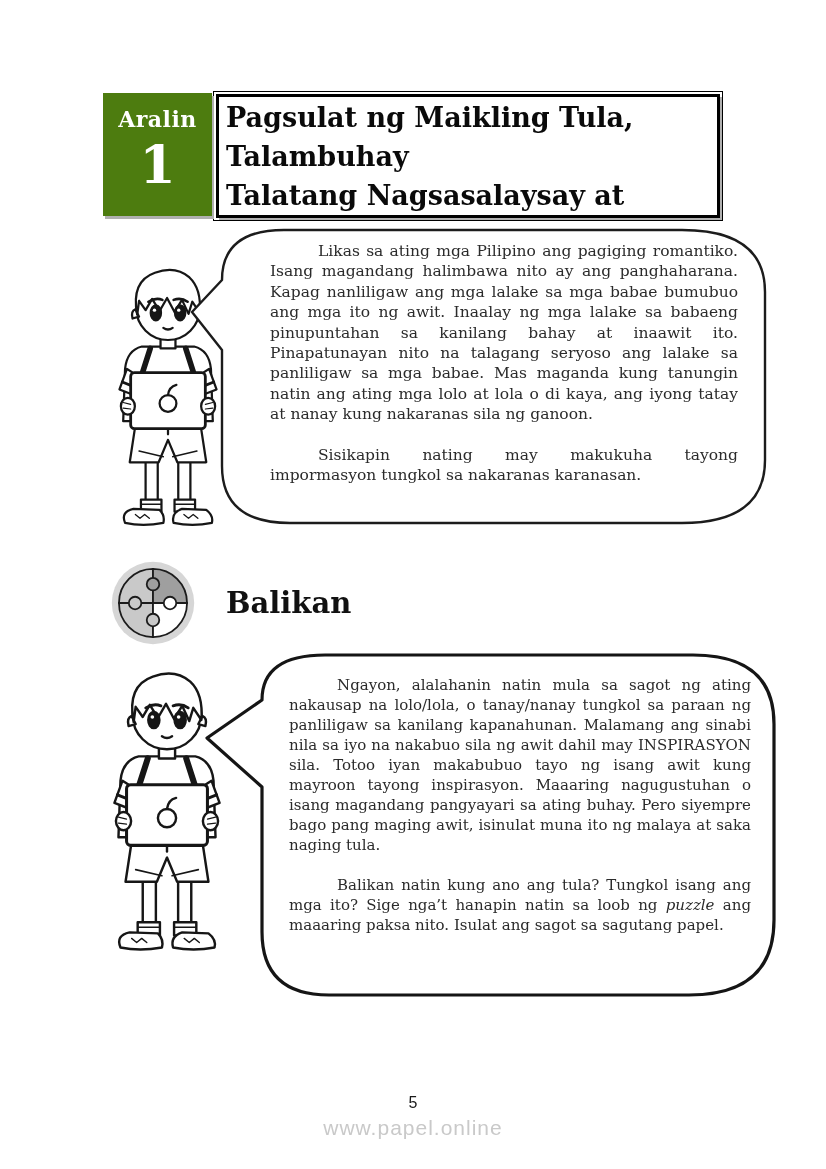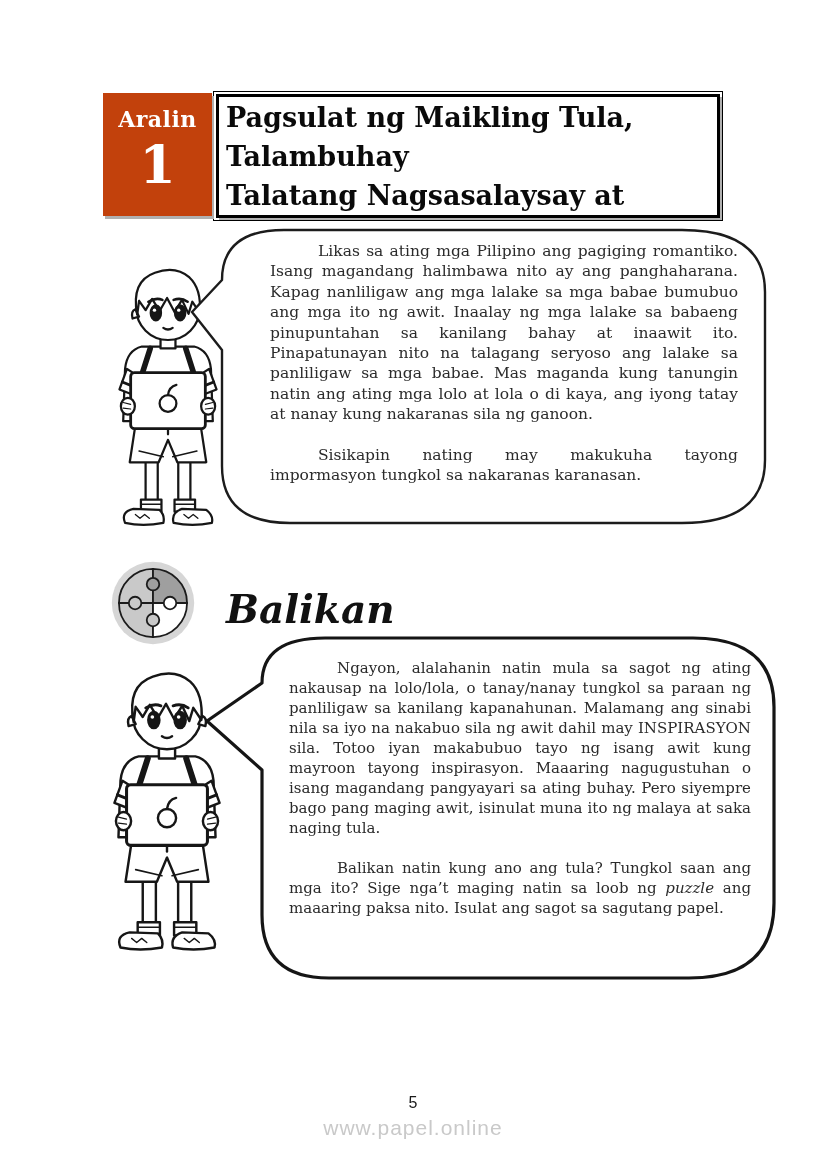--- a/index.html
+++ b/index.html
@@ -13,21 +13,21 @@
     color: #222222;
     overflow: hidden;
     margin: 0 auto;
   }
 
   
   .aralin-box {
     position: absolute;
     left: 103px; top: 93px;
     width: 109px; height: 123px;
-    background: #c2410c;
+    background: #4d7c0f;
     color: #ffffff;
     text-align: center;
     box-shadow: 2px 3px 0 #b0b0b0;
     z-index: 2;
   }
   .aralin-label {
     font-size: 22px;
     font-weight: bold;
     margin-top: 13px;
     letter-spacing: 0.5px;
@@ -60,21 +60,21 @@
     color: #0a0a0a;
   }
 
   
   .char1 { position: absolute; left: 84px; top: 258px; width: 168px; height: 276px; }
   .char2 { position: absolute; left: 76px; top: 664px; width: 182px; height: 292px; }
 
   
   .bubble { position: absolute; }
   .bubble-1 { left: 188px; top: 228px; width: 580px; height: 298px; }
-  .bubble-2 { left: 203px; top: 635px; width: 576px; height: 346px; }
+  .bubble-2 { left: 203px; top: 652px; width: 576px; height: 346px; }
   .bubble svg.bubble-shape {
     position: absolute; left: 0; top: 0;
     width: 100%; height: 100%;
   }
   .bubble-text {
     position: absolute;
     text-align: justify;
     font-size: 15.5px;
     line-height: 20.4px;
     color: #2b2b2b;
@@ -83,23 +83,22 @@
   .bubble-2 .bubble-text { left: 86px; top: 23px; width: 462px; font-size: 15px; line-height: 20px; }
   .bubble-text p { text-indent: 48px; }
   .bubble-text p.para-2 { margin-top: 20px; }
   .bubble-text em { font-style: italic; }
 
   
   .puzzle-icon { position: absolute; left: 110px; top: 560px; width: 86px; height: 86px; }
   .balikan-heading {
     position: absolute;
     left: 226px; top: 586px;
-    font-size: 39px;
-    font-weight: bold;
-    font-style: italic;
+    font-size: 29px;
+    font-weight: bold;
     color: #111111;
   }
 
   
   .page-number {
     position: absolute;
     left: 0; top: 1094px;
     width: 826px;
     text-align: center;
     font-family: "Liberation Sans", sans-serif;
@@ -220,20 +219,20 @@
   <svg class="char2" viewBox="0 0 180 282">
     <use href="#boy-figure"></use>
   </svg>
 
   <div class="bubble bubble-2">
     <svg class="bubble-shape" viewBox="0 0 576 346" preserveAspectRatio="none">
       <path d="M 122,3 H 490 Q 571,3 571,72 V 268 Q 571,343 486,343 H 126 Q 59,343 59,280 V 135 L 4,86 L 59,48 Q 59,3 122,3 Z" fill="#ffffff" stroke="#151515" stroke-width="3.2" stroke-linejoin="round"></path>
     </svg>
     <div class="bubble-text">
       <p class="para-1">Ngayon, alalahanin natin mula sa sagot ng ating nakausap na lolo/lola, o tanay/nanay tungkol sa paraan ng panliligaw sa kanilang kapanahunan. Malamang ang sinabi nila sa iyo na nakabuo sila ng awit dahil may INSPIRASYON sila. Totoo iyan makabubuo tayo ng isang awit kung mayroon tayong inspirasyon. Maaaring nagugustuhan o isang magandang pangyayari sa ating buhay. Pero siyempre bago pang maging awit, isinulat muna ito ng malaya at saka naging tula.</p>
-      <p class="para-2"><span>Balikan natin kung ano ang tula? Tungkol saan ang mga ito? Sige nga’t maging natin sa loob ng </span><em>puzzle</em><span> ang maaaring paksa nito. Isulat ang sagot sa sagutang papel.</span></p>
+      <p class="para-2"><span>Balikan natin kung ano ang tula? Tungkol isang ang mga ito? Sige nga’t hanapin natin sa loob ng </span><em>puzzle</em><span> ang maaaring paksa nito. Isulat ang sagot sa sagutang papel.</span></p>
     </div>
   </div>
 
   <div class="page-number">5</div>
   <div class="watermark">www.papel.online</div>
 
 </div>
 
 </body></html>

